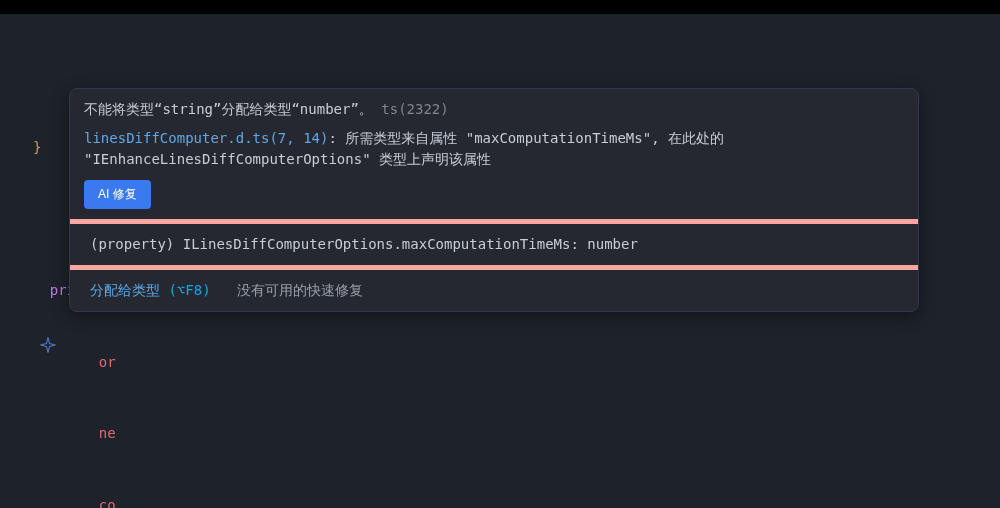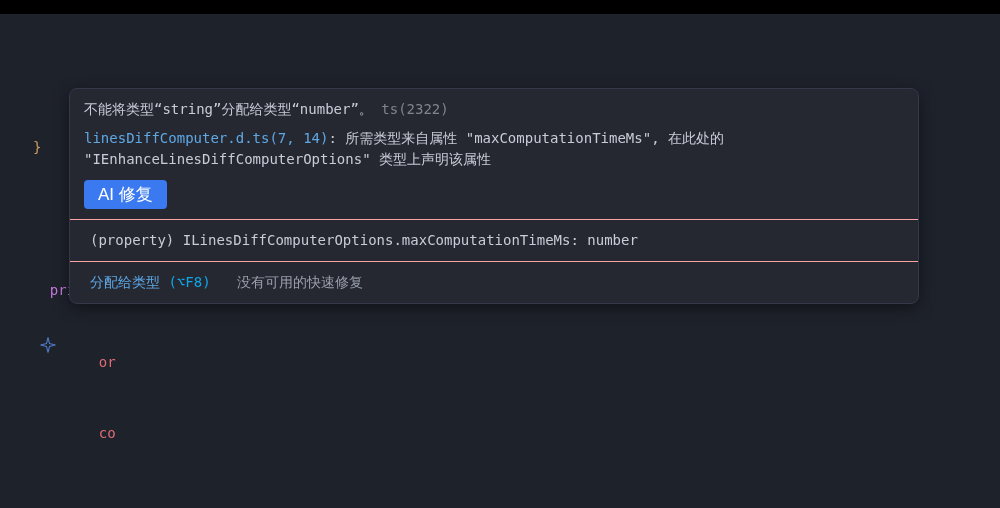--- a/index.html
+++ b/index.html
@@ -44,34 +44,34 @@
     background: #252831;
     border: 1px solid #33384a;
     border-radius: 8px;
     box-shadow: 0 4px 16px rgba(0,0,0,0.45);
     font-size: 14px;
     line-height: 21px;
     white-space: normal;
     font-family: inherit;
   }
   .hover .sec { padding: 10px 14px 10px 14px; }
-  .hover .sep { border-top: 1px solid #fca5a5; padding-left: 20px; }
+  .hover .sep { border-top: 5px solid #fca5a5; padding-left: 20px; }
   .err-msg { color: #c7ccd6; }
   .ts-code { color: #7f848e; }
   .src-loc { color: #5fa8e6; }
   .src-txt { color: #c7ccd6; }
   .ai-fix {
     display: inline-block;
     margin-top: 10px;
     padding: 4px 14px;
     background: #3a79f0;
     color: #fff;
     border-radius: 4px;
     font-family: -apple-system, "Segoe UI", sans-serif;
-    font-size: 17px;
+    font-size: 12px;
     cursor: pointer;
   }
   .sig { color: #c7ccd6; font-family: inherit; }
   .peek-link { color: #5fa8e6; cursor: pointer; margin-right: 18px; }
   .peek-kbd { color: #0ea5e9; }
   .no-fix { color: #9aa0ac; text-align: center; }
 </style>
 </head>
 <body>
 
@@ -82,20 +82,21 @@
   <span class="gutter-icon">
     <svg viewBox="0 0 24 24" width="18" height="18">
       <path d="M12 2 L14 10 L22 12 L14 14 L12 22 L10 14 L2 12 L10 10 Z" fill="none" stroke="#4f79c8" stroke-width="1.4"></path>
     </svg>
   </span>
 
   <span class="line"><span class="brY">}</span></span>
   <span class="line"></span>
   <span class="line">  <span class="k">private</span> <span class="fn">computeDiff</span><span class="brY">(</span></span>
   <span class="line">    <span class="id">or</span></span>
+  <span class="line">    <span class="id">ne</span></span>
   <span class="line">    <span class="id">co</span></span>
   
   
   
   
   
   
   
   
   

